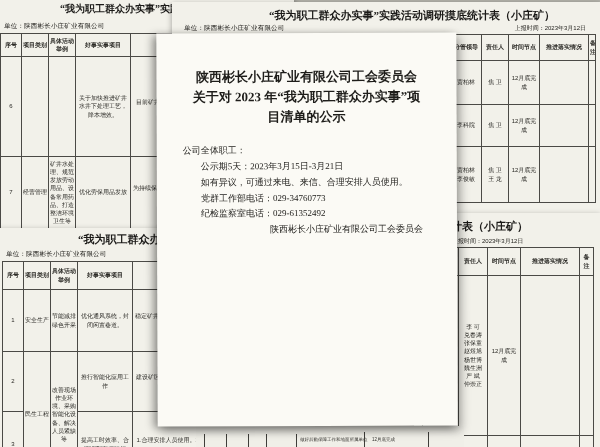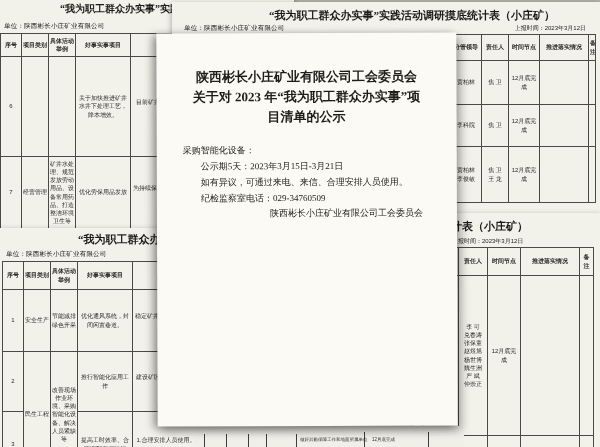--- a/index.html
+++ b/index.html
@@ -203,21 +203,22 @@
     <div class="vline" style="left:232px;top:6px;height:15px;"></div>
     <div class="sliver-txt" style="left:104px;top:11px;">做好后勤保障工作和地面所属单位</div>
     <div class="sliver-txt" style="left:176px;top:11px;">12月底完成</div>
   </div>
 
   <div class="doc">
     <div class="doc-title">陕西彬长小庄矿业有限公司工会委员会
 关于对 2023 年“我为职工群众办实事”项
 目清单的公示</div>
     <div class="doc-body">
-      <p>采购智能化设备：</p>
+      <p>公司全体职工：</p>
       <p class="indent">公示期5天：2023年3月15日-3月21日</p>
       <p class="indent">如有异议，可通过来电、来信、合理安排人员使用。</p>
-      <p class="indent">纪检监察室电话：029-34760509</p>
+      <p class="indent">党群工作部电话：029-34760773</p>
+      <p class="indent">纪检监察室电话：029-61352492</p>
       <p class="sign">陕西彬长小庄矿业有限公司工会委员会</p>
     </div>
   </div>
 
 </div>
 
 </body></html>

